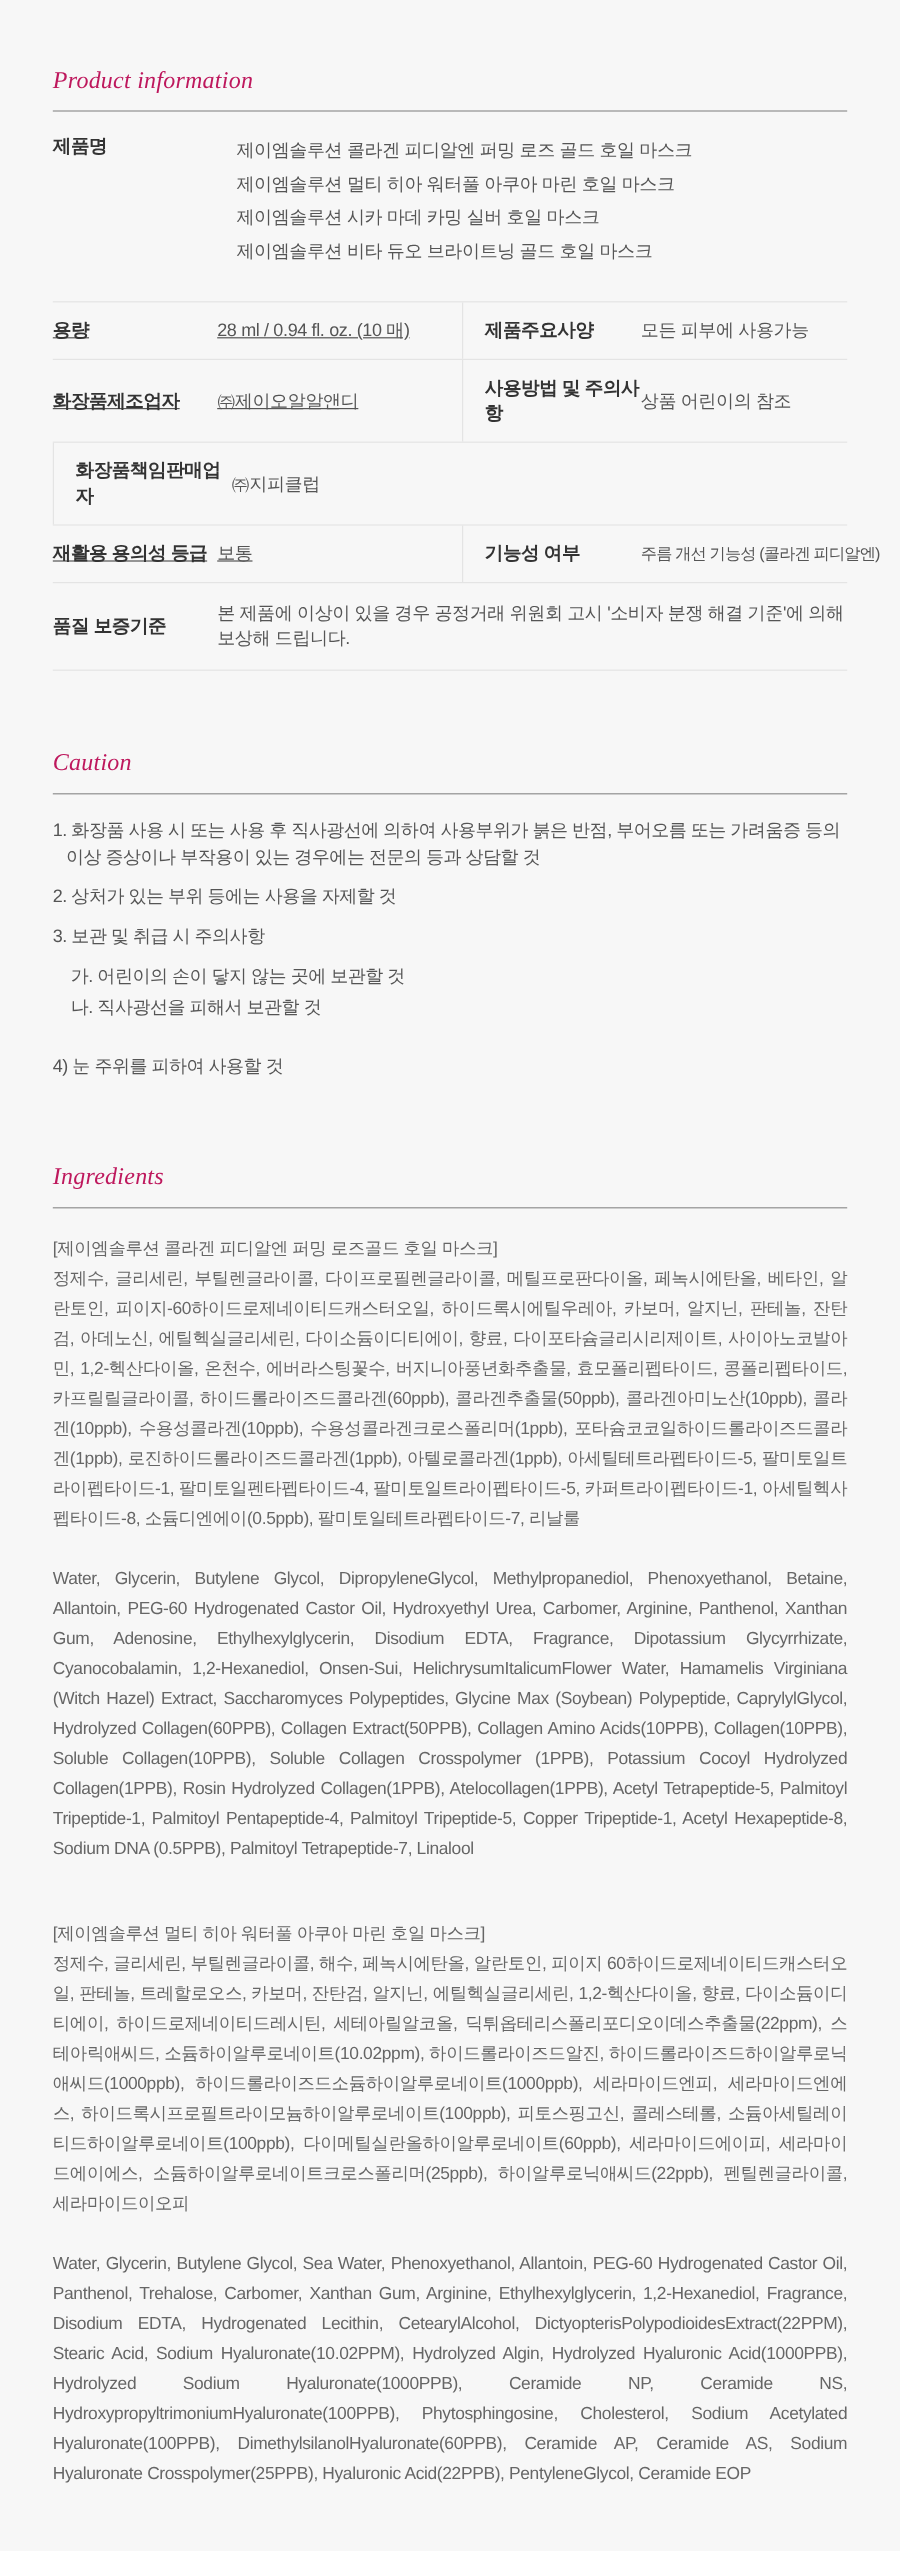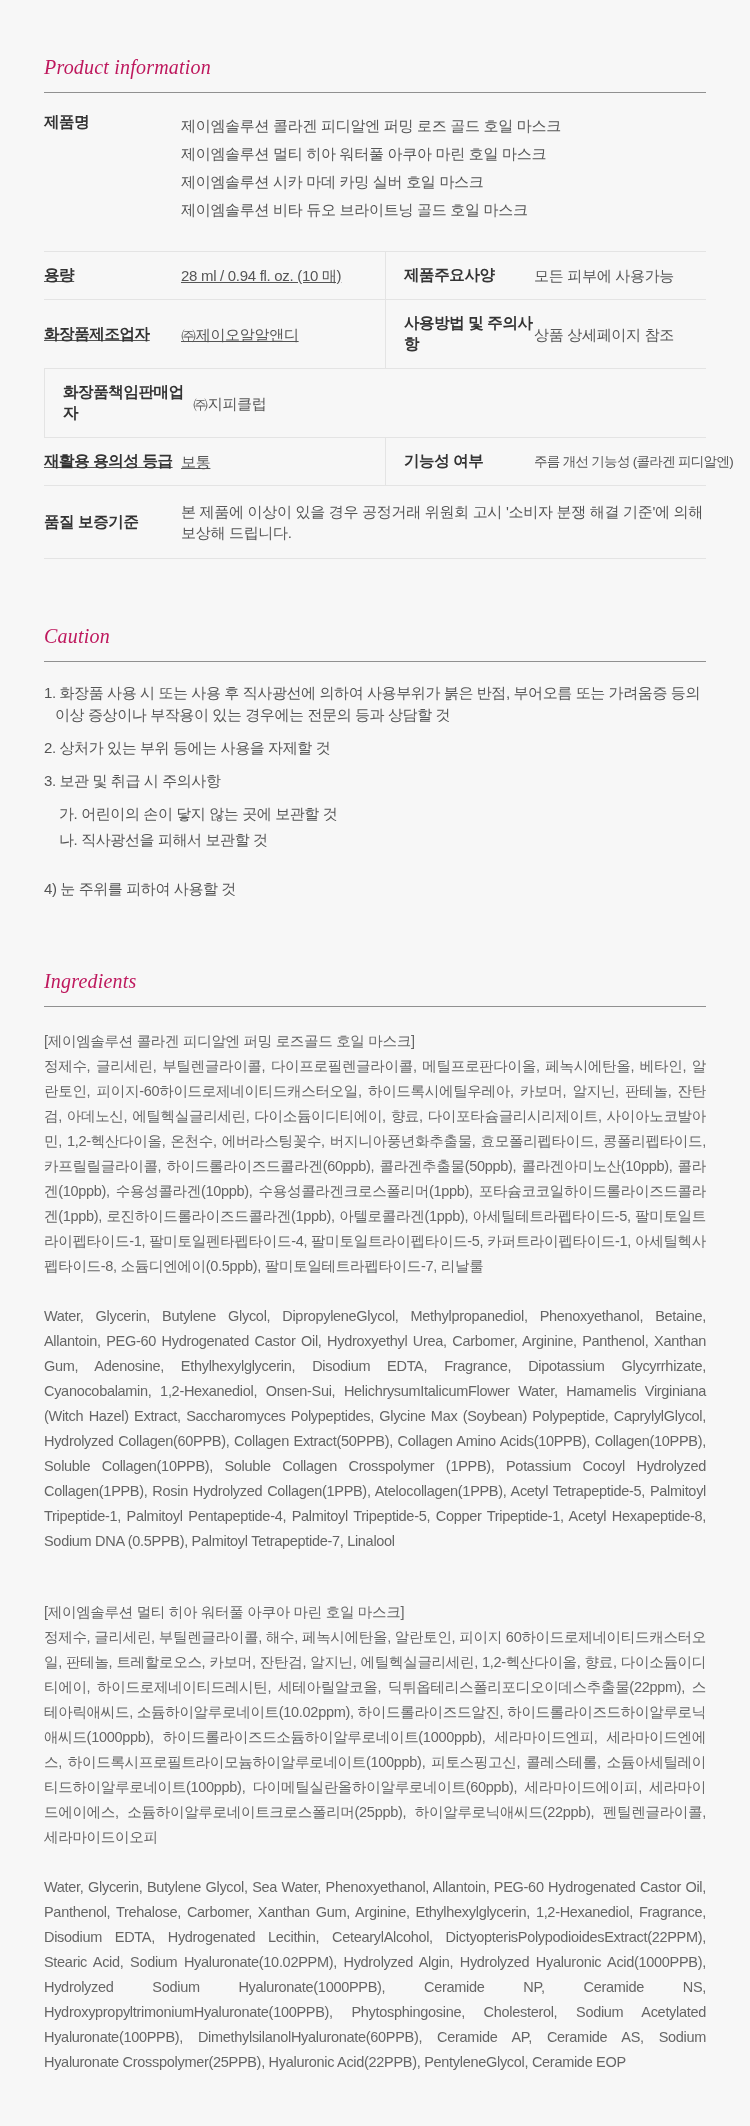--- a/index.html
+++ b/index.html
@@ -24,21 +24,21 @@
   .rule { border-top:1px solid #909090; height:0; }
 
   
   .spec-table { font-size:15px; }
   .spec-label {
     font-weight:bold; color:#333; font-size:15.5px;
     letter-spacing:-0.4px; flex:none;
   }
   .spec-value { color:#555; letter-spacing:-0.3px; line-height:21px; }
 
-  .name-row { display:flex; padding:19px 0 27px 0; }
+  .name-row { display:flex; padding:19px 0 27px 0;gap:16px; }
   .name-row .spec-label { width:137px; }
   .name-list div { line-height:28px; color:#555; letter-spacing:-0.3px; }
 
   .two-col { display:flex; border-top:1px solid #e4e4e4; }
   .half { display:flex; align-items:center; }
   .half-left { width:341px; flex:none; padding:13px 0;text-decoration:underline; }
   .half-left .spec-label { width:137px; }
   .half-right { flex:1; border-left:1px solid #e4e4e4; padding:13px 0 13px 18px; }
   .half-right .spec-label { width:130px; }
   .tight { white-space:nowrap; letter-spacing:-0.7px; font-size:13.5px; }
@@ -107,21 +107,21 @@
         </div>
       </div>
 
       <div class="two-col">
         <div class="half half-left">
           <div class="spec-label">화장품제조업자</div>
           <div class="spec-value">㈜제이오알알앤디</div>
         </div>
         <div class="half half-right">
           <div class="spec-label">사용방법 및 주의사항</div>
-          <div class="spec-value">상품 상세페이지 참조</div>
+          <div class="spec-value">상품 어린이의 참조</div>
         </div>
       </div>
 
       <div class="two-col">
         <div class="half half-right">
           <div class="spec-label">화장품책임판매업자</div>
           <div class="spec-value">㈜지피클럽</div>
         </div>
       </div>
 

